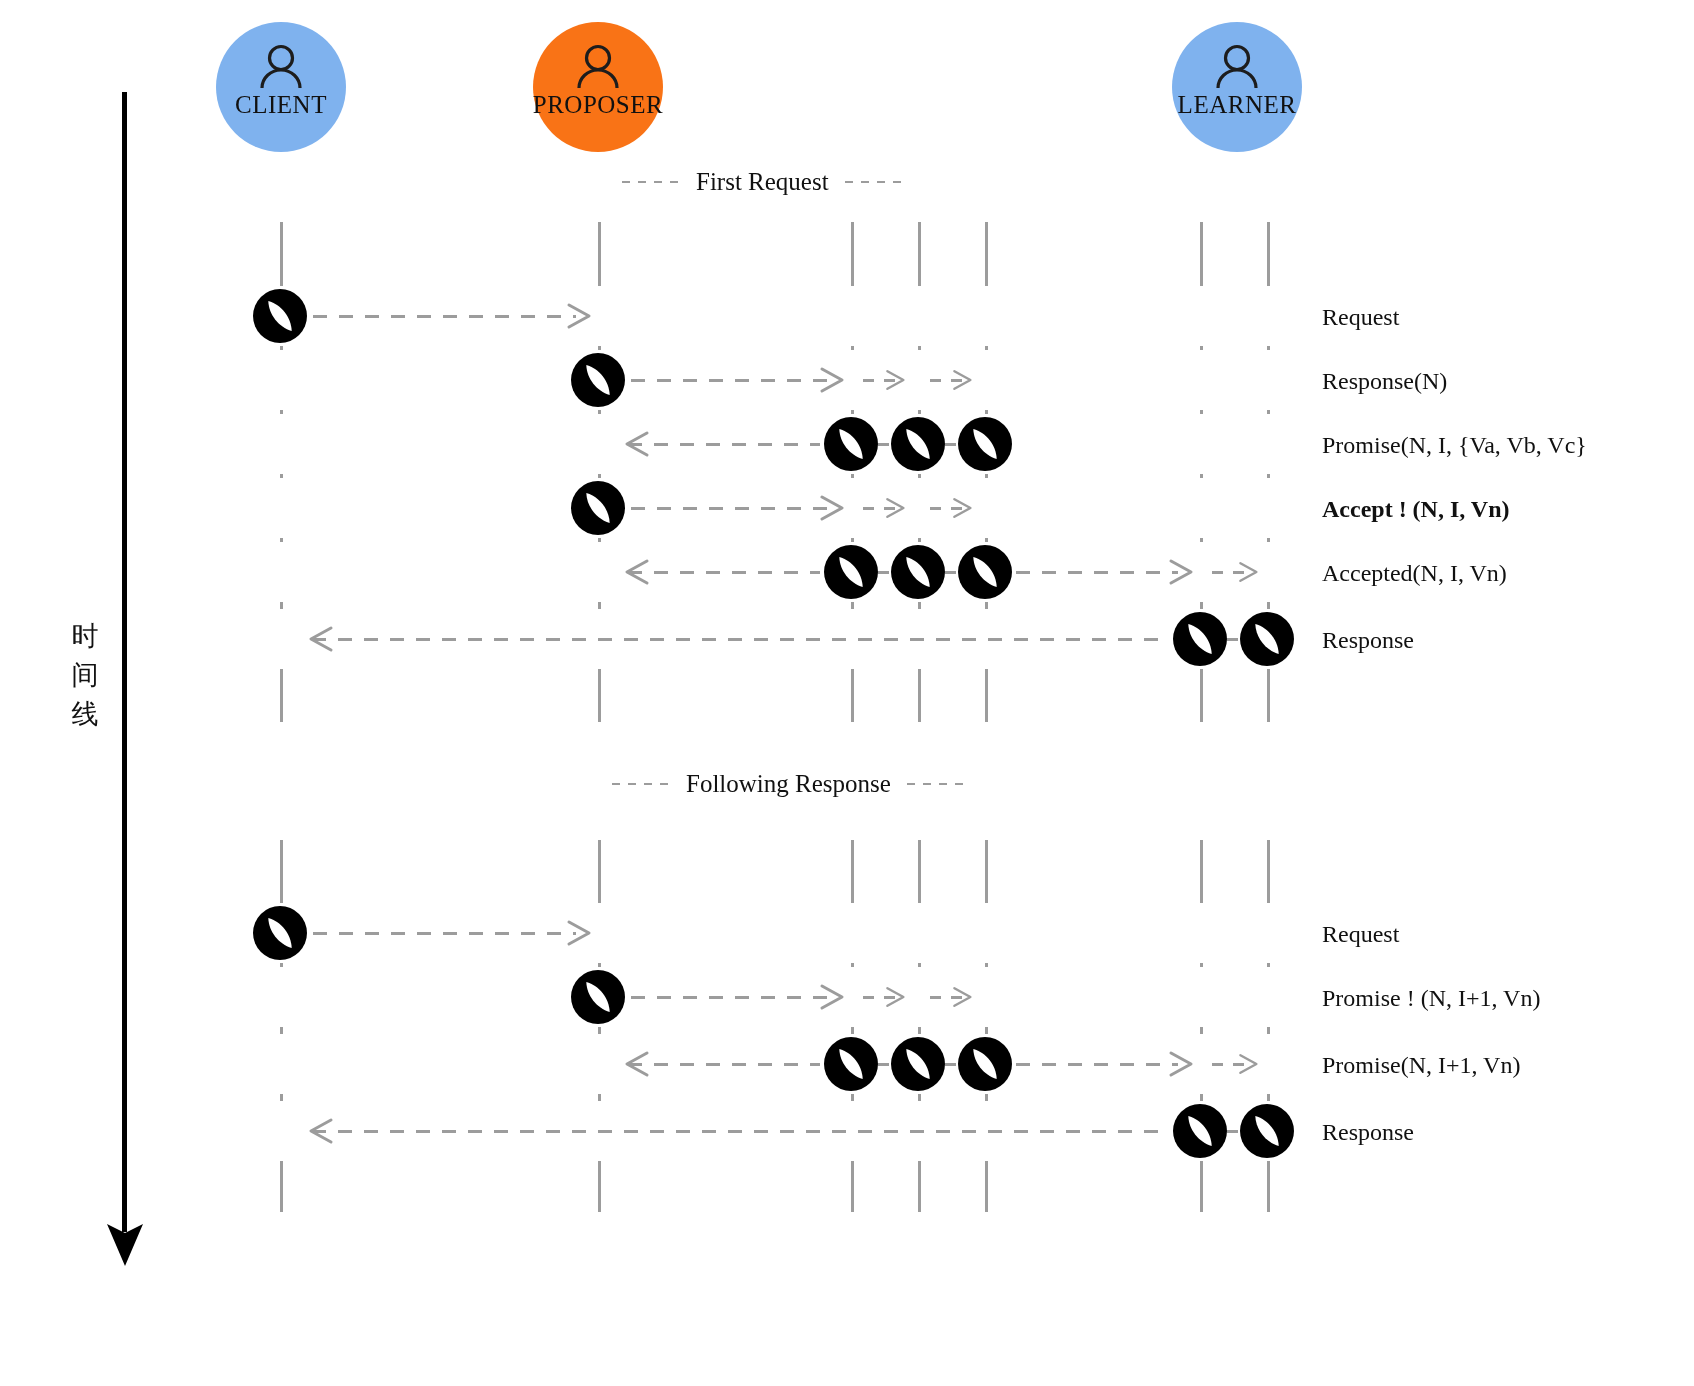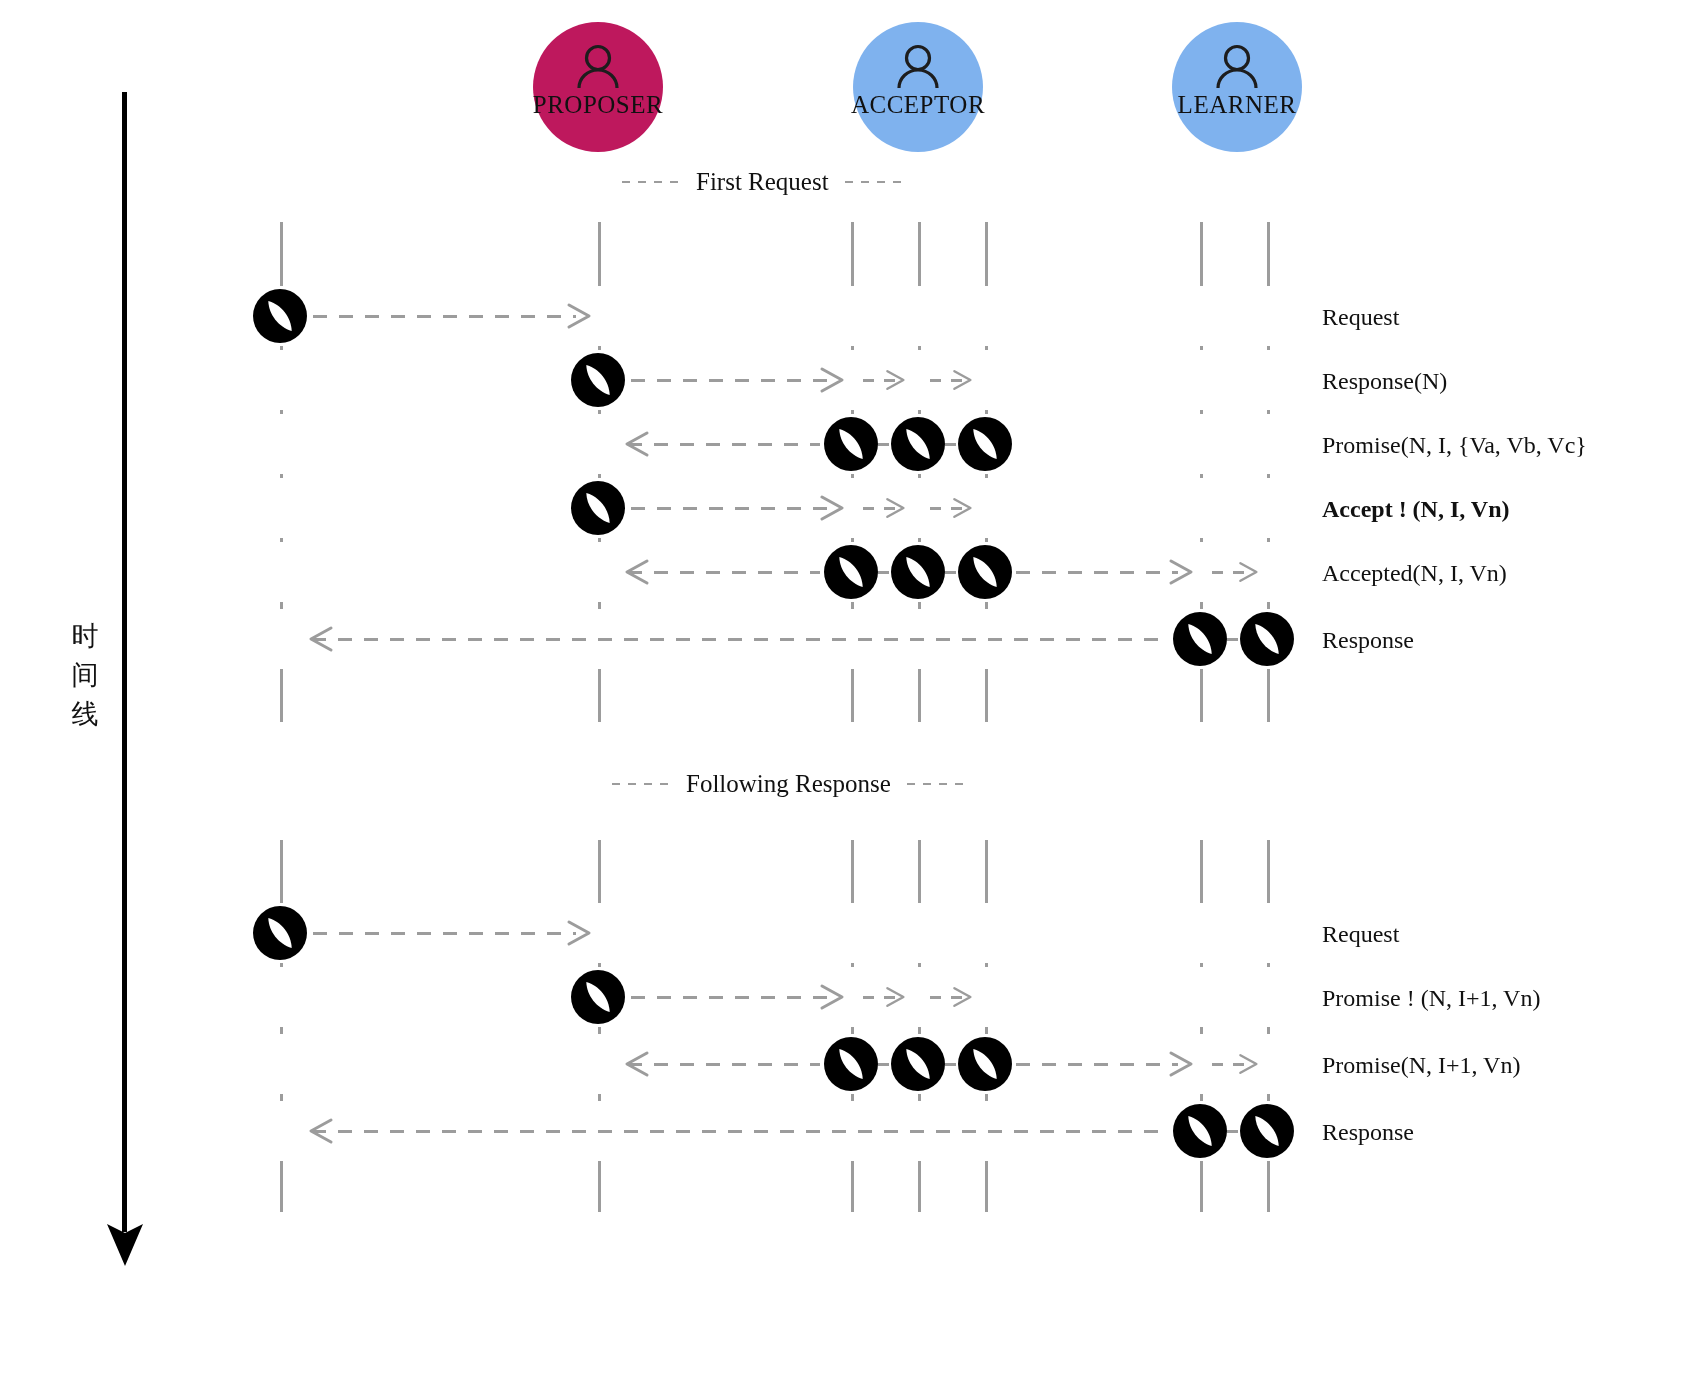--- a/index.html
+++ b/index.html
@@ -90,36 +90,36 @@
 <body>
 
 <div id="stage">
 
   <div id="timeline-shaft" style="left:122px;top:92px;height:1140px;"></div>
   <svg class="head" style="left:104px;top:1222px;" width="42" height="46">
     <polygon points="21,44 3,2 21,11 39,2" fill="#000"></polygon>
   </svg>
   <div id="timeline-label" style="left:68px;top:616px;">时间线</div>
 
-
-  <div class="actor" style="left:533px;top:22px;background:#be185d;">
+  <div class="actor" style="left:216px;top:22px;background:#7FB2EE;">
+    <svg class="actor-icon" width="46" height="44" viewBox="0 0 46 44">
+      <circle cx="23" cy="14" r="11.5" fill="none" stroke="#1d1d1d" stroke-width="3.2"></circle>
+      <path d="M4 44 A19 18 0 0 1 42 44" fill="none" stroke="#1d1d1d" stroke-width="3.2" stroke-linecap="round"></path>
+    </svg>
+    <div class="actor-label">CLIENT</div>
+  </div>
+
+  <div class="actor" style="left:533px;top:22px;background:#f97316;">
     <svg class="actor-icon" width="46" height="44" viewBox="0 0 46 44">
       <circle cx="23" cy="14" r="11.5" fill="none" stroke="#1d1d1d" stroke-width="3.2"></circle>
       <path d="M4 44 A19 18 0 0 1 42 44" fill="none" stroke="#1d1d1d" stroke-width="3.2" stroke-linecap="round"></path>
     </svg>
     <div class="actor-label">PROPOSER</div>
   </div>
 
-  <div class="actor" style="left:853px;top:22px;background:#7FB2EE;">
-    <svg class="actor-icon" width="46" height="44" viewBox="0 0 46 44">
-      <circle cx="23" cy="14" r="11.5" fill="none" stroke="#1d1d1d" stroke-width="3.2"></circle>
-      <path d="M4 44 A19 18 0 0 1 42 44" fill="none" stroke="#1d1d1d" stroke-width="3.2" stroke-linecap="round"></path>
-    </svg>
-    <div class="actor-label">ACCEPTOR</div>
-  </div>
 
   <div class="actor" style="left:1172px;top:22px;background:#7FB2EE;">
     <svg class="actor-icon" width="46" height="44" viewBox="0 0 46 44">
       <circle cx="23" cy="14" r="11.5" fill="none" stroke="#1d1d1d" stroke-width="3.2"></circle>
       <path d="M4 44 A19 18 0 0 1 42 44" fill="none" stroke="#1d1d1d" stroke-width="3.2" stroke-linecap="round"></path>
     </svg>
     <div class="actor-label">LEARNER</div>
   </div>
 
   <div class="divider" style="left:622px;top:168px;">

